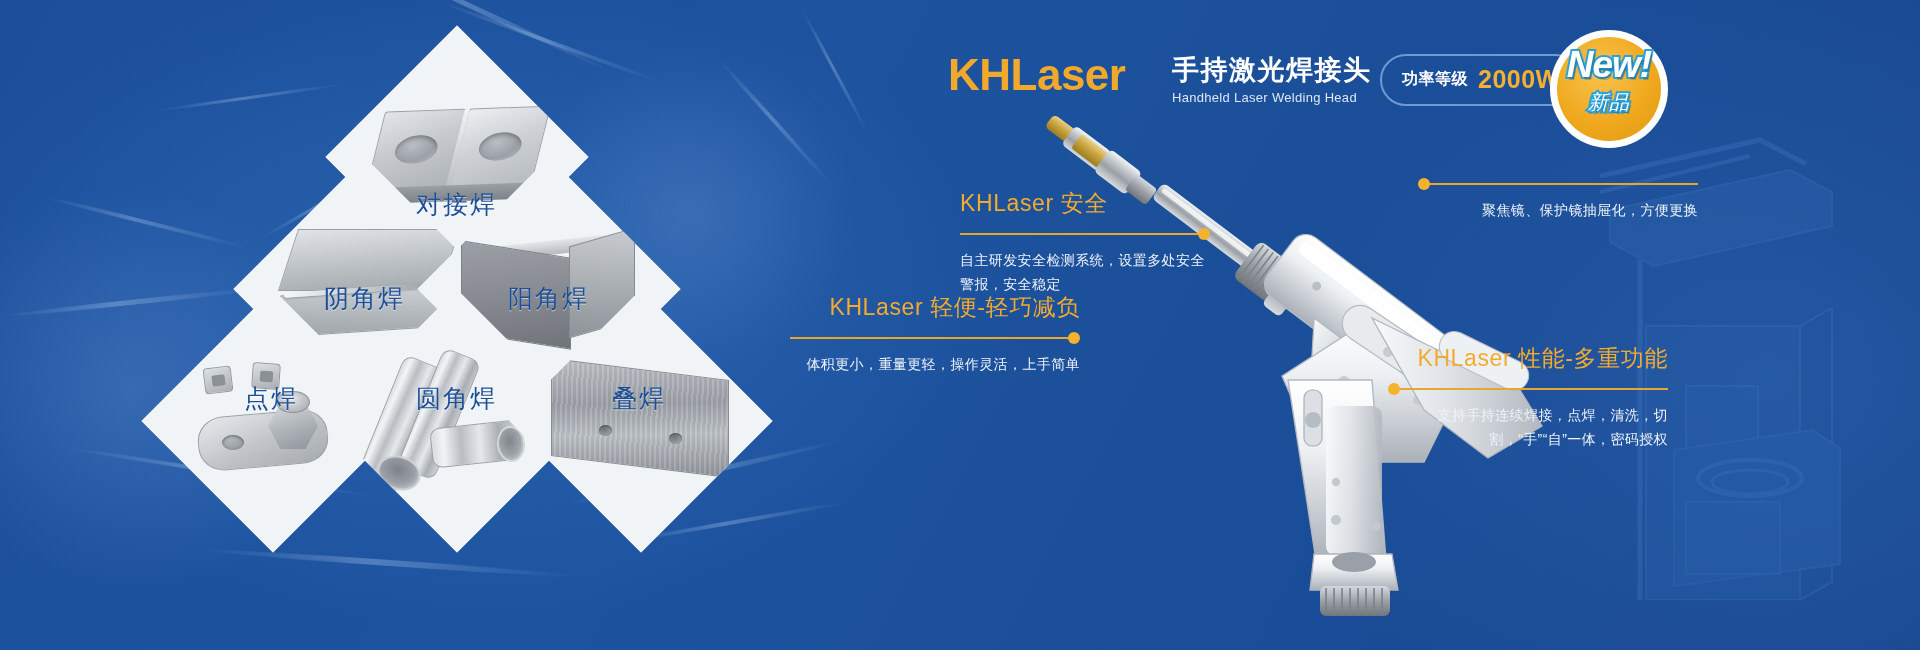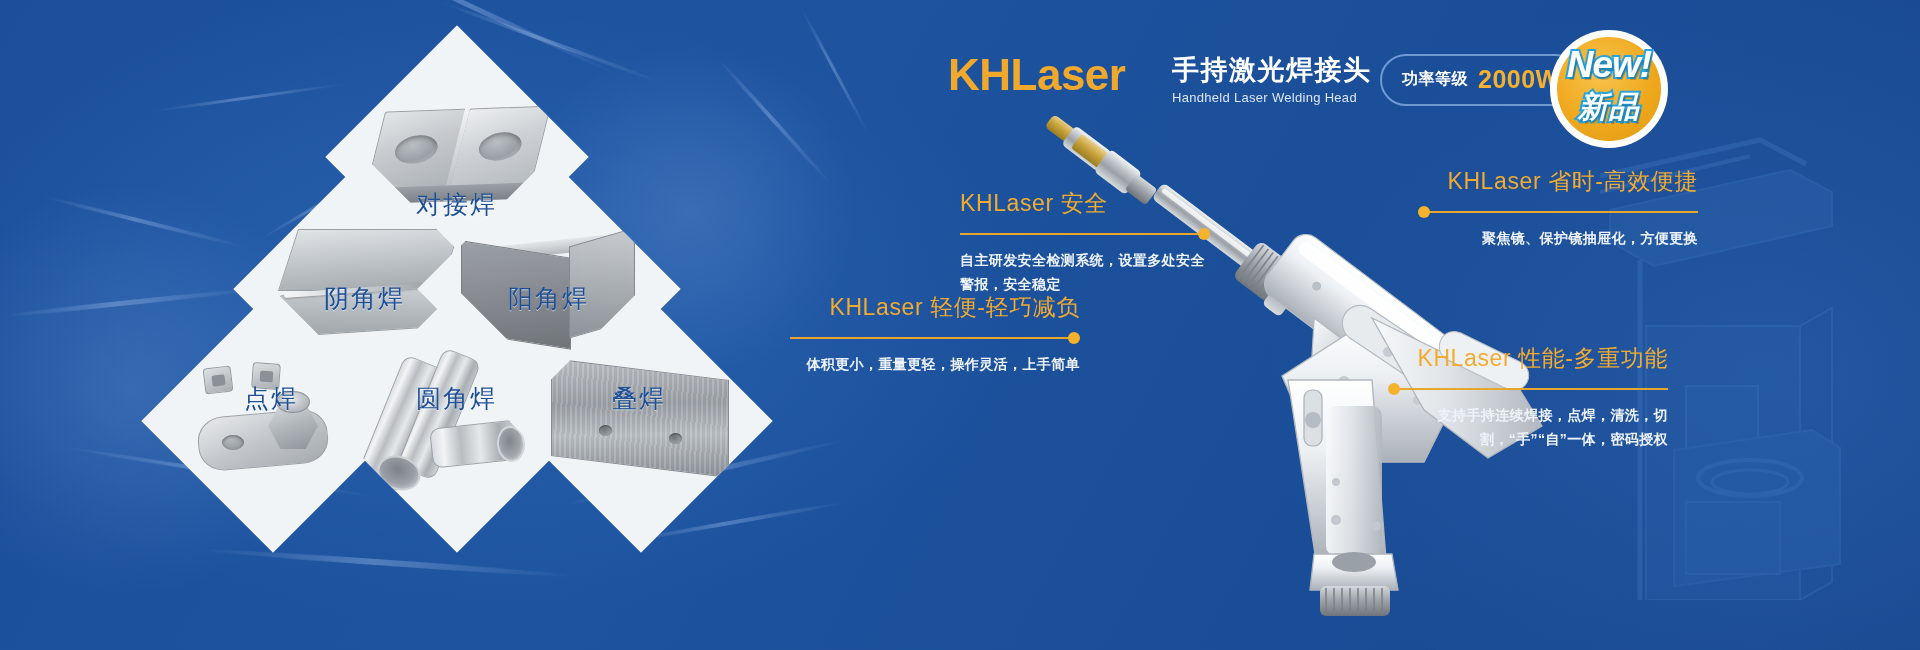--- a/index.html
+++ b/index.html
@@ -275,21 +275,21 @@
     letter-spacing:-1px;
     line-height:1;
     -webkit-text-stroke:4px #2aa3dd;
     paint-order:stroke fill;
     text-shadow:2px 3px 0 rgba(0,0,0,.18);
   }
   #new-badge .new-cn {
     position:absolute; left:-6px; top:62px; width:130px;
     text-align:center;
     color:#ffffff;
-    font-size:30px; font-weight:700; font-style:italic;
+    font-size:20px; font-weight:400; font-style:italic;
     letter-spacing:1px;
     line-height:1;
     -webkit-text-stroke:4px #2aa3dd;
     paint-order:stroke fill;
     text-shadow:2px 3px 0 rgba(0,0,0,.18);
   }
 
   
   .callout { position:absolute; }
   .callout .ctitle {
@@ -315,21 +315,21 @@
     width:12px; height:12px; border-radius:50%;
     background:#f5b22f;
   }
   .callout.right-dot .cline .dot { right:0; }
   .callout.left-dot  .cline .dot { left:0; }
   .callout.right-dot .cline .bar { right:6px; }
   .callout.left-dot  .cline .bar { left:6px; }
   .callout .cdesc {
     color:#eef3fa;
     font-size:14px;
-    font-weight:700;
+    font-weight:400;
     line-height:1.75;
     margin-top:6px;
     letter-spacing:.4px;
   }
   .callout.ta-right .ctitle,
   .callout.ta-right .cdesc { text-align:right; }
   .callout.ta-left .ctitle,
   .callout.ta-left .cdesc { text-align:left; }
 
   
@@ -583,21 +583,20 @@
   <div class="callout right-dot ta-left" style="left:960px; top:190px; width:250px;">
     <div class="ctitle">KHLaser 安全</div>
     <div class="cline">
       <div class="bar"></div>
         <div class="dot"></div>
     </div>
     <div class="cdesc">自主研发安全检测系统，设置多处安全警报，安全稳定</div>
   </div>
 
   <div class="callout left-dot ta-right" style="left:1418px; top:168px; width:280px;">
-    <div class="ctitle">KHLaser 省时-高效便捷</div>
     <div class="cline">
       <div class="bar"></div>
         <div class="dot"></div>
     </div>
     <div class="cdesc">聚焦镜、保护镜抽屉化，方便更换</div>
   </div>
 
   <div class="callout right-dot ta-right" style="left:790px; top:294px; width:290px;">
     <div class="ctitle">KHLaser 轻便-轻巧减负</div>
     <div class="cline">

